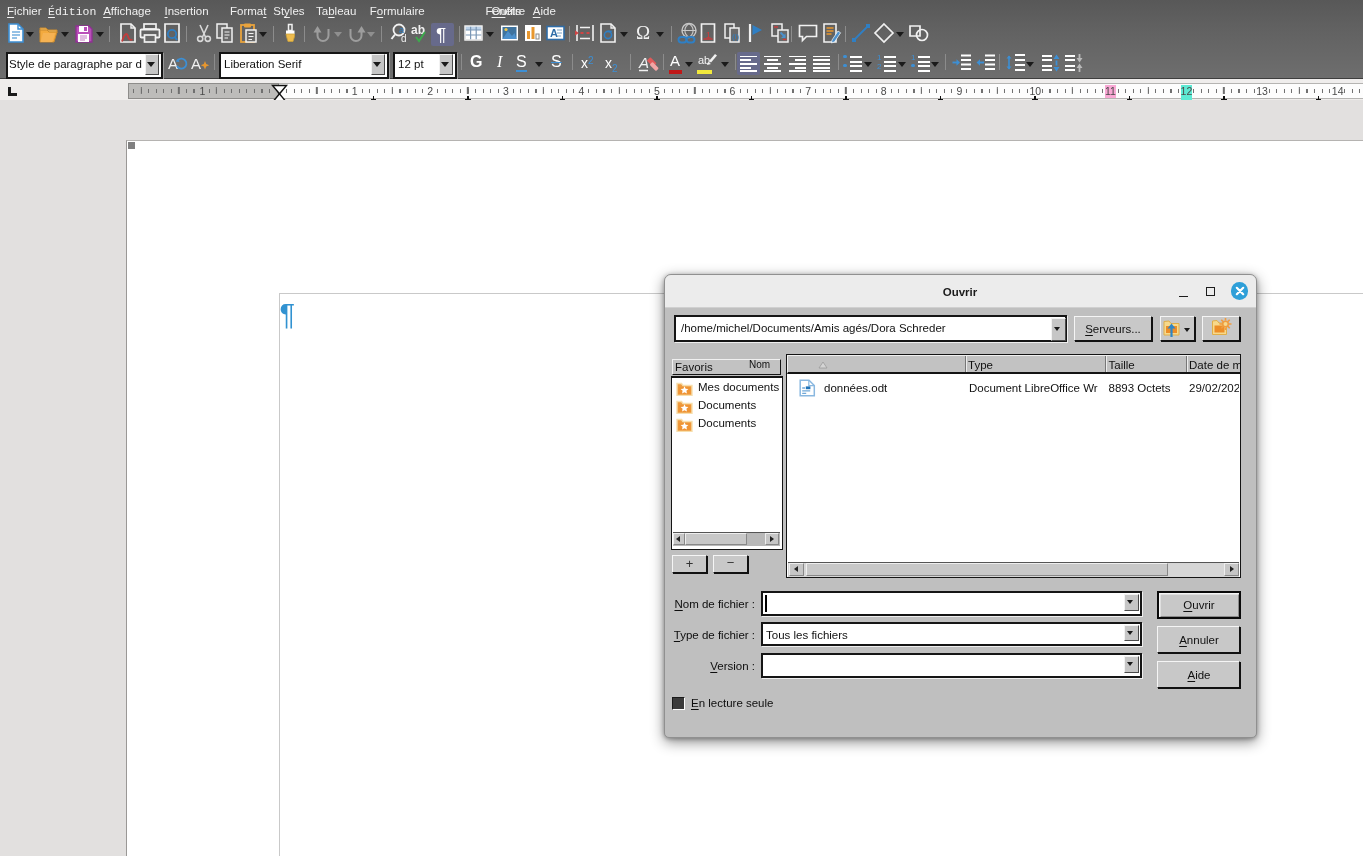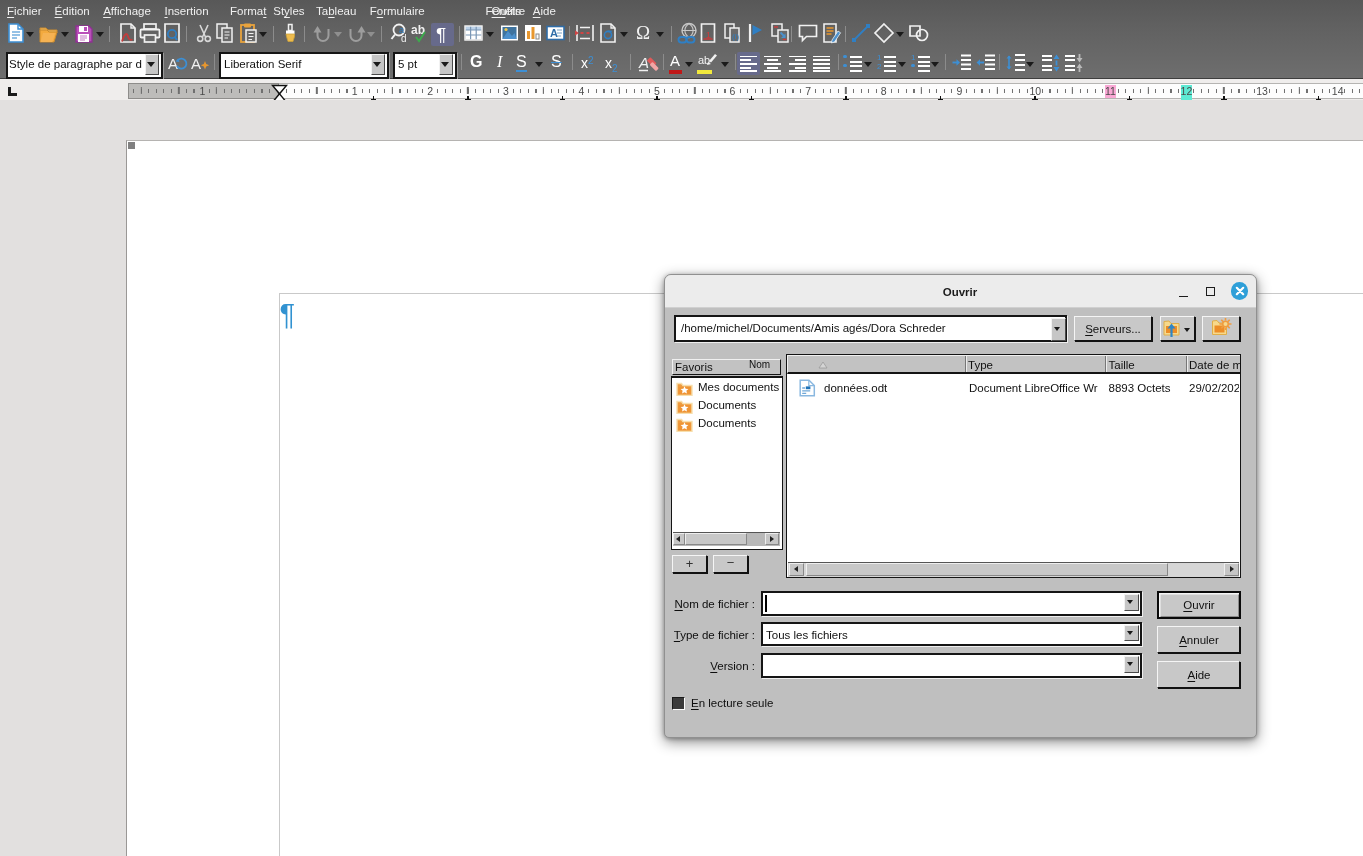--- a/index.html
+++ b/index.html
@@ -15,21 +15,21 @@
 
 .btn3d{position:absolute;background:#c8c8c8;border-top:1px solid #f5f5f5;border-left:1px solid #f5f5f5;border-right:1px solid #111;border-bottom:1px solid #111;box-shadow:1px 1px 0 #111;}
 .fld{position:absolute;background:#fff;border:2px solid #151515;box-shadow:1px 1px 0 #eee;}
 .ddbtn{position:absolute;background:#c6c6c6;border-top:1px solid #f2f2f2;border-left:1px solid #f2f2f2;border-right:1px solid #4a4a4a;border-bottom:1px solid #4a4a4a;}
 .lbl{position:absolute;font-size:11.5px;color:#0e0e0e;white-space:nowrap;}
 u{text-decoration-thickness:1px;text-underline-offset:2px;}
 </style></head><body>
 
 <div class="abs" style="left:0;top:0;width:1363px;height:78px;background:linear-gradient(180deg,#585858 0%,#616161 35%,#6e6e6e 100%);border-bottom:1px solid #3e3e3e;"></div>
 <div class="mi" style="left:-20.7px;width:90px;text-align:center;"><u>F</u>ichier</div>
-<div class="mi" style="left:27.200000000000003px;width:90px;text-align:center;"><u>É</u>dition</div>
+<div class="mi" style="left:27.200000000000003px;width:90px;text-align:center;font-family:Liberation Mono, monospace;"><u>É</u>dition</div>
 <div class="mi" style="left:82px;width:90px;text-align:center;"><u>A</u>ffichage</div>
 <div class="mi" style="left:141.5px;width:90px;text-align:center;"><u>I</u>nsertion</div>
 <div class="mi" style="left:196.2px;width:90px;text-align:center;padding-left:7px;">Forma<u>t</u></div>
 <div class="mi" style="left:243.89999999999998px;width:90px;text-align:center;">St<u>y</u>les</div>
 <div class="mi" style="left:291.2px;width:90px;text-align:center;">Ta<u>b</u>leau</div>
 <div class="mi" style="left:352.2px;width:90px;text-align:center;">F<u>o</u>rmulaire</div>
 <div class="mi" style="left:384px;width:90px;text-align:right;padding-left:47px;"><u>O</u>utils</div>
 <div class="mi" style="left:460.4px;width:90px;text-align:center;">Fe<u>n</u>être</div>
 <div class="mi" style="left:499.29999999999995px;width:90px;text-align:center;"><u>A</u>ide</div>
 <svg class="ic" style="left:5px;top:22px;" width="22" height="22" viewBox="0 0 22 22">
@@ -227,21 +227,21 @@
 <svg class="ic" style="left:189px;top:52px;" width="22" height="22" viewBox="0 0 22 22">
     <text x="2" y="17" font-size="15" fill="#f1f1f1" font-family="Liberation Sans">A</text>
     <path d="M16 9l1.2 3 3 1.2-3 1.2-1.2 3-1.2-3-3-1.2 3-1.2z" fill="#e8972e"></path>
   </svg>
 <div class="sep2" style="left:214px;"></div>
 <div class="abs" style="left:219px;top:52px;width:166px;height:23px;background:#fff;border:2px solid #151515;box-shadow:1px 1px 0 #9a9a9a;"></div>
 <div class="abs" style="left:224px;top:58px;font-size:11.5px;color:#111;">Liberation Serif</div>
 <div class="abs" style="left:371px;top:54px;width:12px;height:19px;background:#c6c6c6;border-top:1px solid #f2f2f2;border-left:1px solid #f2f2f2;border-right:1px solid #4a4a4a;border-bottom:1px solid #4a4a4a;"></div>
 <div class="dd" style="left:373px;top:62px;"></div>
 <div class="abs" style="left:393px;top:52px;width:60px;height:23px;background:#fff;border:2px solid #151515;box-shadow:1px 1px 0 #9a9a9a;"></div>
-<div class="abs" style="left:398px;top:58px;font-size:11.5px;color:#111;">5 pt</div>
+<div class="abs" style="left:398px;top:58px;font-size:11.5px;color:#111;">12 pt</div>
 <div class="abs" style="left:439px;top:54px;width:12px;height:19px;background:#c6c6c6;border-top:1px solid #f2f2f2;border-left:1px solid #f2f2f2;border-right:1px solid #4a4a4a;border-bottom:1px solid #4a4a4a;"></div>
 <div class="dd" style="left:441px;top:62px;"></div>
 <div class="sep2" style="left:461px;"></div>
 <div class="abs" style="left:470px;top:53px;font-size:16px;font-weight:bold;color:#fff;">G</div>
 <div class="abs" style="left:497px;top:53px;font-size:16px;font-style:italic;color:#fff;font-family:'Liberation Serif',serif;">I</div>
 <div class="abs" style="left:516px;top:53px;font-size:16px;color:#fff;">S<span style="position:absolute;left:0;top:17px;width:11px;height:2px;background:#3d8fd4;"></span></div>
 <div class="dd" style="left:535px;top:62px;"></div>
 <div class="abs" style="left:551px;top:53px;font-size:16px;color:#fff;text-decoration:line-through;text-decoration-color:#3d8fd4;">S</div>
 <div class="sep2" style="left:572px;"></div>
 <div class="abs" style="left:581px;top:55px;font-size:14px;color:#fff;">x<span style="font-size:10px;color:#3d8fd4;vertical-align:4px;">2</span></div>

